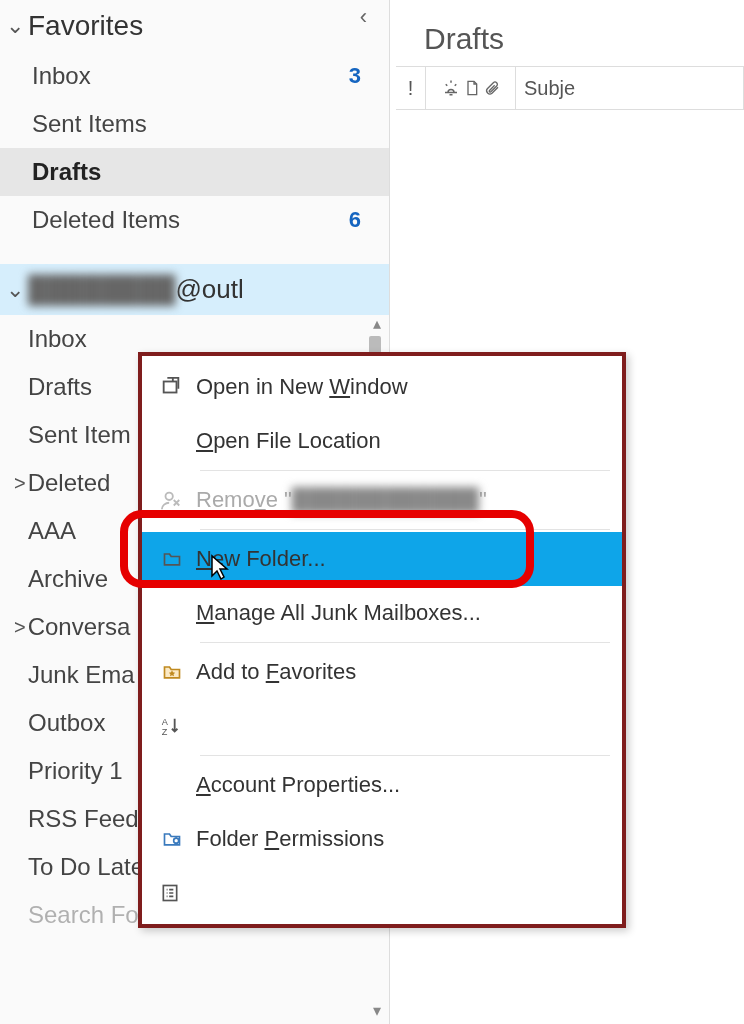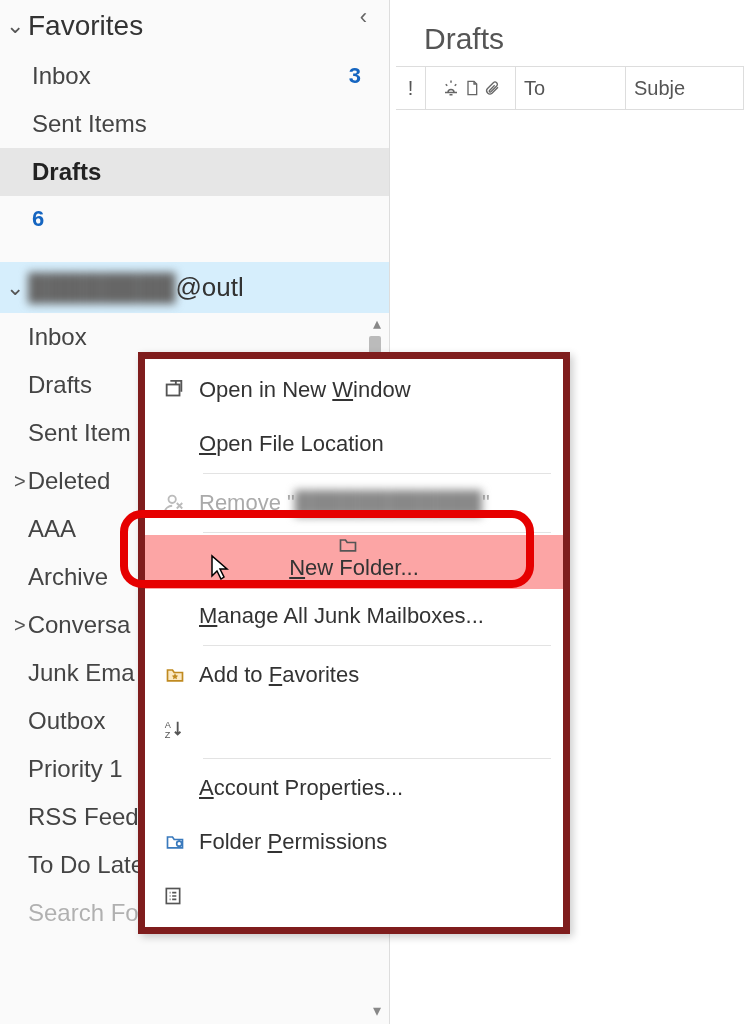--- a/index.html
+++ b/index.html
@@ -70,36 +70,36 @@
   .col-header .cell { border-right:1px solid #ddd; height:100%; display:flex; align-items:center; justify-content:center; padding:0 6px;}
   .col-header .cell.priority{width:30px;}
   .col-header .cell.iconset{width:90px; gap:4px;}
   .col-header .cell.to{width:110px; justify-content:flex-start; padding-left:8px;}
   .col-header .cell.subj{flex:1; justify-content:flex-start; padding-left:8px;}
 
   
   .context-menu {
     position: absolute;
     left: 138px; top: 352px;
-    width: 432px;
+    width: 488px;
     background: #fff;
-    border: 7px solid #7f1d1d;
+    border: 4px solid #7f1d1d;
     box-shadow: 3px 3px 8px rgba(0,0,0,0.2);
     padding: 4px 0;
   }
   .menu-row {
     display: flex; align-items: center;
     height: 54px;
     padding: 0 18px;
     font-size: 22px;
     color: #333;
     cursor: default;
   }
   .menu-row.disabled { color: #aaa; }
-  .menu-row.hover { background: #fca5a5; flex-direction: column; }
+  .menu-row.hover { background: #0ea5e9; }
   .menu-row .mico { width: 36px; display:flex; align-items:center;}
   .menu-row .mtext { flex: 1; }
   .menu-row .mtext u { text-decoration: underline; }
   .menu-sep { height:1px; background:#e3e3e3; margin: 2px 12px 2px 58px;}
   .blur-email { filter: blur(4px); color:#888;}
 
   
   .highlight-rect {
     position: absolute;
     left: 120px; top: 510px;
@@ -136,20 +136,21 @@
   </div>
   <div class="nav-item">
     <span>Sent Items</span>
     <span class="count"></span>
   </div>
   <div class="nav-item selected">
     <span>Drafts</span>
     <span class="count"></span>
   </div>
   <div class="nav-item">
+    <span>Deleted Items</span>
     <span class="count">6</span>
   </div>
 
   <div class="scroll-up">▴</div>
   <div class="scroll-thumb"></div>
 
   <div class="account-header">
     <span class="chevron">⌄</span>
     <span class="blur">████████</span>
     <span>@outl</span>
@@ -221,21 +222,20 @@
             <path d="M6 2h9l4 4v16H6z"></path>
             <path d="M15 2v4h4"></path>
           </svg>
       </span>
       <span>
         <svg width="16" height="18" viewBox="0 0 24 24" fill="none" stroke="#666" stroke-width="2">
             <path d="M21 11l-9 9a5 5 0 0 1-7-7l9-9a3 3 0 0 1 5 5l-9 9a1.5 1.5 0 0 1-2-2l8-8"></path>
           </svg>
       </span>
     </div>
-    <div class="cell to">To</div>
     <div class="cell subj">Subje</div>
   </div>
 </div>
 
 <div class="context-menu">
   <div class="menu-row">
     <span class="mico">
       <svg width="22" height="22" viewBox="0 0 24 24" fill="none" stroke="#555" stroke-width="2">
           <rect x="4" y="6" width="14" height="12"></rect>
           <path d="M8 2h12v12"></path>

